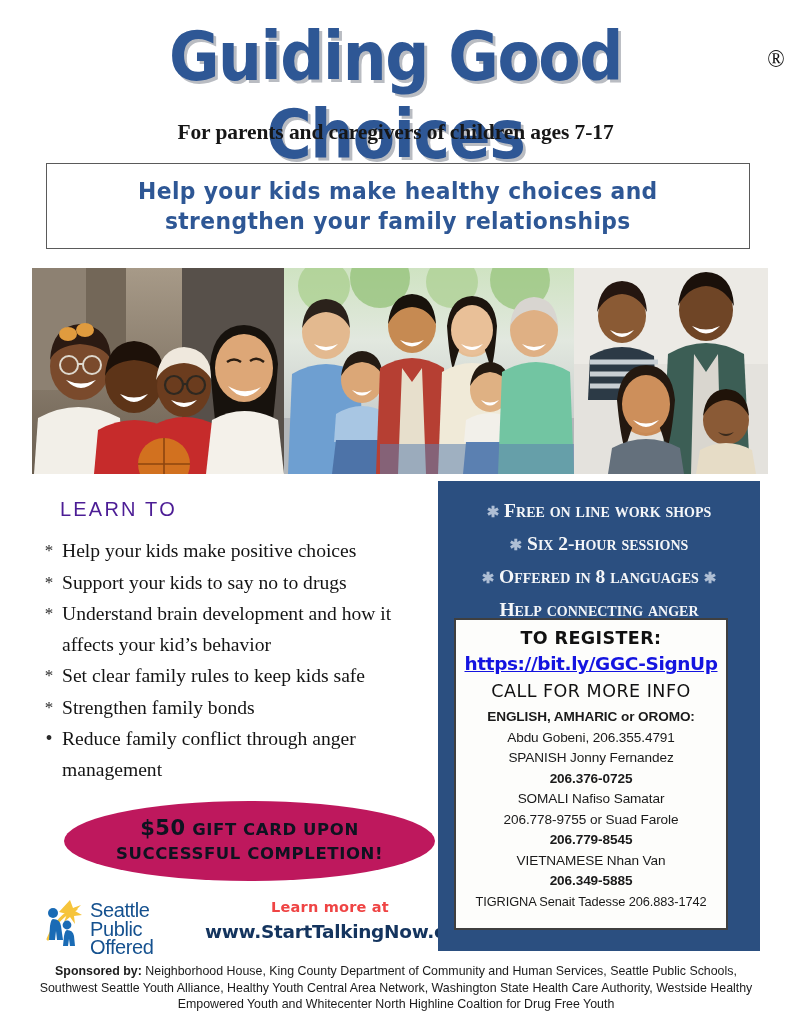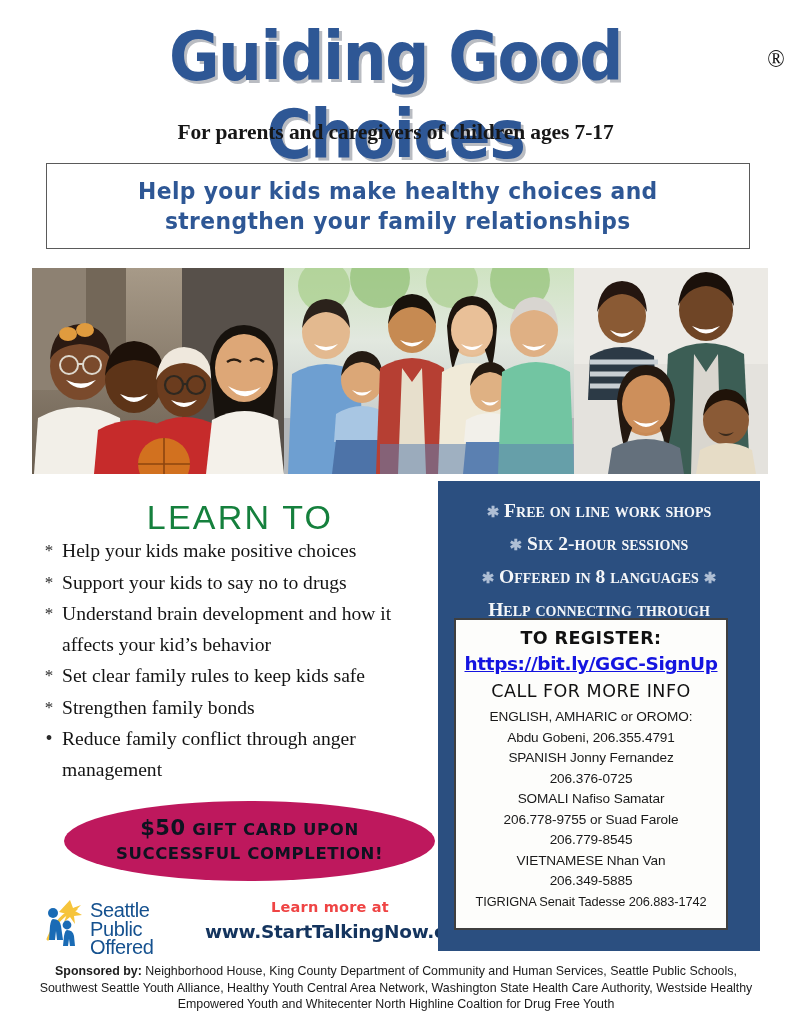--- a/index.html
+++ b/index.html
@@ -59,23 +59,23 @@
 
   
   .p1{background:linear-gradient(175deg,#9a8d7e 0%,#8a7b6b 16%,#6d5f52 30%,#4c443d 100%);}
   
   .p2{background:linear-gradient(180deg,#cfe0c0 0%,#b6d3a0 14%,#d9e4d4 30%,#cfd6da 60%,#b9bec2 100%);}
   
   .p3{background:linear-gradient(180deg,#e8e7e3 0%,#dedcd6 40%,#cfcdc6 100%);}
 
   
   .learn-head{
-    position:absolute;left:60px;top:498px;width:360px;text-align:center;
+    position:absolute;left:60px;top:498px;width:360px;
     font-family:"Liberation Sans", sans-serif;font-weight:400;
-    font-size:34px;color:#15803d;letter-spacing:2.2px;
+    font-size:20px;color:#4c1d95;letter-spacing:2.2px;
   }
   .learn-list{
     position:absolute;left:36px;top:536px;width:410px;
     font-family:"Liberation Serif", serif;
     font-size:19.6px;line-height:30.5px;color:#141414;
   }
   .learn-list .li{display:flex;align-items:flex-start;margin-bottom:1px;}
   .learn-list .bullet{
     width:26px;flex:0 0 26px;text-align:center;
     font-size:17px;color:#2a2a2a;line-height:30.5px;
@@ -156,21 +156,21 @@
     margin-top:7px;
     font-family:"DejaVu Sans", sans-serif;font-weight:400;
     font-size:17.5px;color:#111;letter-spacing:.5px;
   }
   .contacts{margin-top:6px;}
   .crow{
     font-family:"Liberation Sans", sans-serif;
     font-size:13.6px;line-height:20.5px;color:#1a1a1a;
     letter-spacing:-.1px;
   }
-  .crow b{font-weight:400;}
+  .crow b{font-weight:700;}
   .crow.small{font-size:12.8px;}
 
   
   .sponsors{
     position:absolute;left:38px;top:963px;width:716px;
     font-family:"Liberation Sans", sans-serif;
     font-size:12.4px;line-height:16.6px;color:#1b1b1b;
     text-align:center;
   }
   .sponsors b{font-weight:700;}
@@ -399,21 +399,21 @@
       <div class="pline">
         <span class="star">✱</span>
         <span class="sc">Six 2-hour sessions</span>
       </div>
       <div class="pline">
         <span class="star">✱</span>
         <span class="sc">Offered in  8 languages</span>
         <span class="star">✱</span>
       </div>
       <div class="pline">
-        <span class="sc">Help connecting through</span>
+        <span class="sc">Help connecting anger</span>
       </div>
     </div>
 
     <div class="reg-box">
       <div class="reg-title">TO REGISTER:</div>
       <span class="reg-link">https://bit.ly/GGC-SignUp</span>
       <div class="reg-call">CALL FOR MORE INFO</div>
 
       <div class="contacts">
         <div class="crow"><b>ENGLISH, AMHARIC or OROMO:</b></div>

